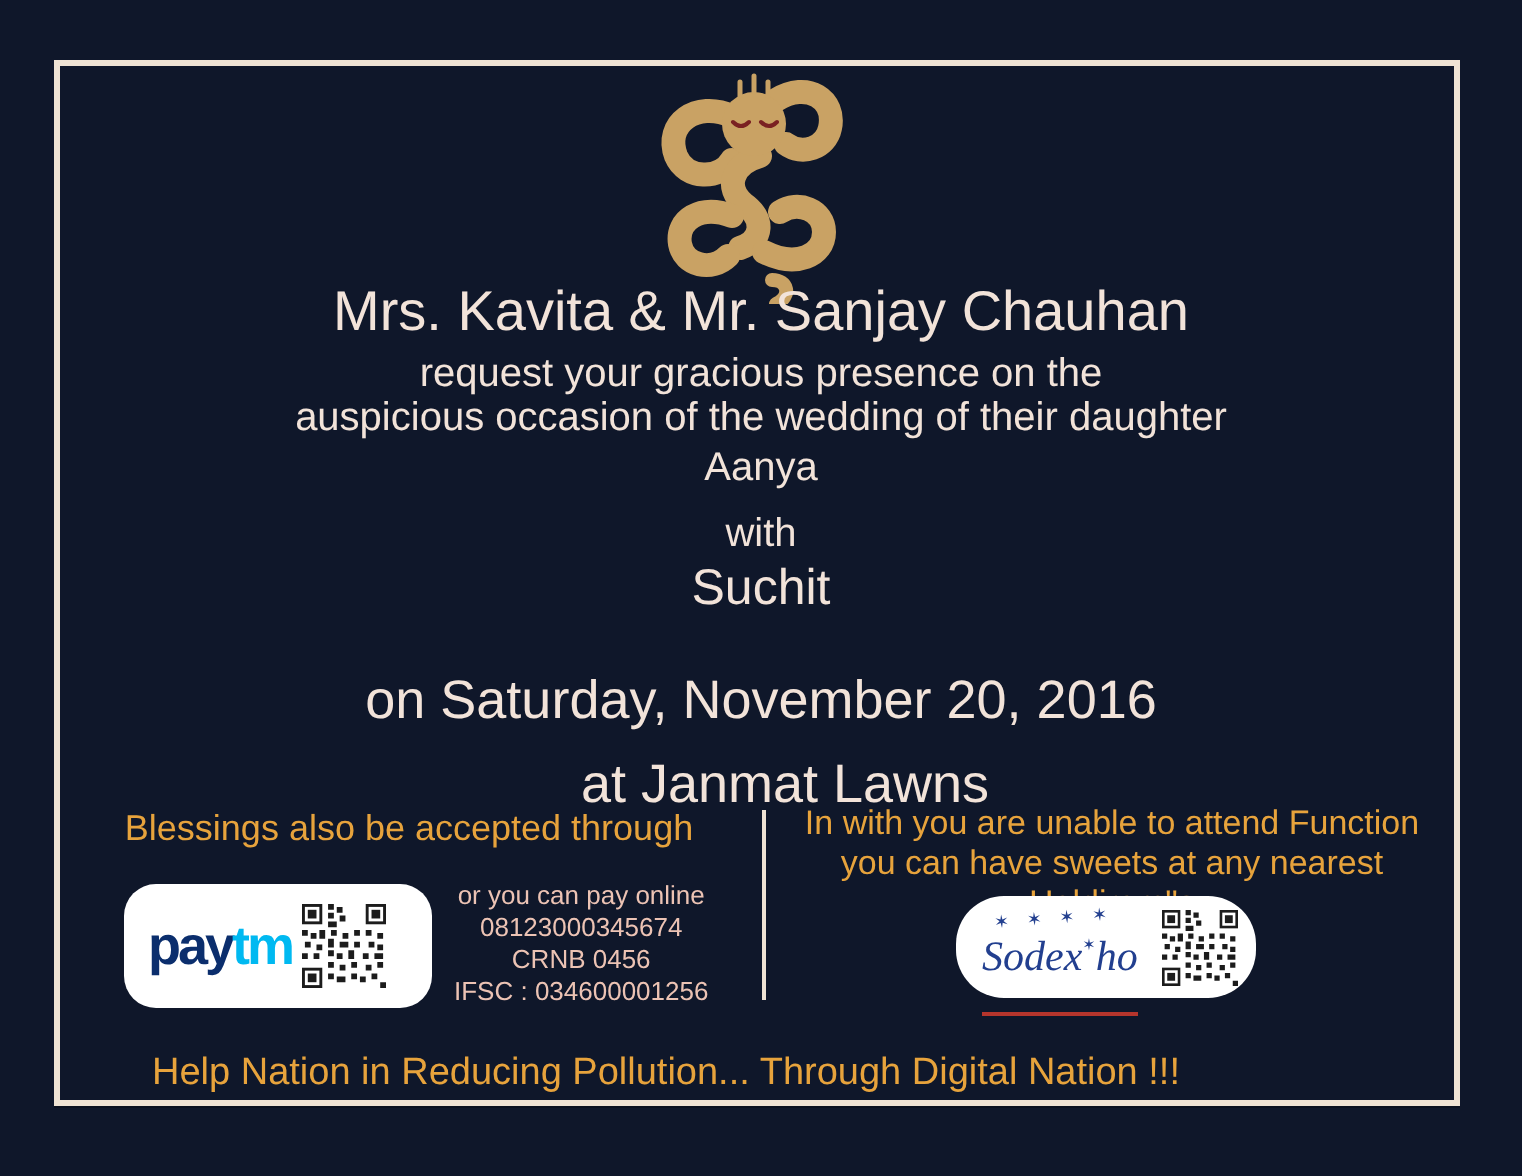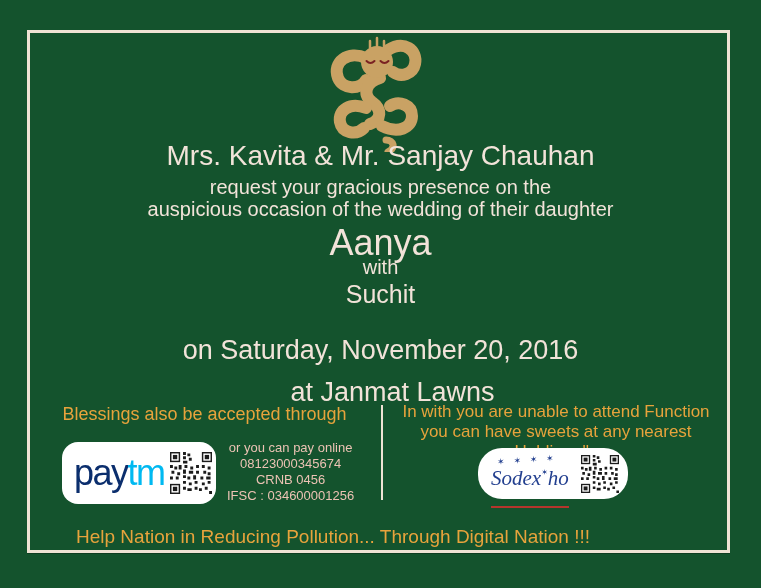--- a/index.html
+++ b/index.html
@@ -1,44 +1,44 @@
 <!DOCTYPE html>
 <html><head>
 <meta charset="utf-8">
 <style>
   html,body{margin:0;padding:0;background:#5a1717;}
   .card{
     position:relative;width:761px;height:588px;overflow:hidden;
-    background:#14532d;
+    background:#0f172a;
     font-family:"Liberation Sans",sans-serif;
   }
   .frame{
     position:absolute;left:27px;top:30px;width:703px;height:523px;
     box-sizing:border-box;border:3px solid #efe3d4;
     box-shadow:0 1px 0 rgba(0,0,0,.25);
     pointer-events:none;
   }
   .cline{position:absolute;left:0;width:761px;text-align:center;color:#f2e3d9;line-height:1.05;}
   .hosts{top:141px;font-size:28px;}
   .req{top:177px;font-size:20px;}
   .aus{top:199px;font-size:20px;}
-  .bride{top:224px;font-size:36px;}
+  .bride{top:224px;font-size:20px;}
   .withline{top:257px;font-size:20px;}
   .groom{top:281px;font-size:25px;}
   .parents{top:311px;font-size:20px;}
   .dateline{top:336px;font-size:27px;}
   .venueline{top:378px;font-size:27px;margin-left:12px;}
   .gold{color:#e7a33c;}
   .ganesha{position:absolute;left:318px;top:34px;}
   .bless-title{position:absolute;left:27px;width:355px;top:404px;text-align:center;font-size:18px;}
   .paytm-card{
     position:absolute;left:62px;top:442px;width:154px;height:62px;background:#ffffff;
     border-radius:16px;display:flex;align-items:center;padding-left:12px;box-sizing:border-box;
   }
-  .paytm-word{font-size:36px;font-weight:normal;letter-spacing:-1.5px;line-height:1;}
+  .paytm-word{font-size:27px;font-weight:bold;letter-spacing:-1.5px;line-height:1;}
   .paytm-pay{color:#0b2e6d;}
   .paytm-tm{color:#00b9f1;}
   .paytm-card svg.qr{margin-left:5px;}
   .pay-info{position:absolute;left:227px;top:440px;font-size:13px;line-height:16px;color:#ecc3b4;text-align:center;}
   .divider{position:absolute;left:381px;top:405px;width:2px;height:95px;background:#efe3d4;}
   .sweets1{position:absolute;left:385px;width:342px;top:402px;text-align:center;font-size:17px;}
   .sweets2{position:absolute;left:385px;width:342px;top:422px;text-align:center;font-size:17px;}
   .sodexho-card{
     position:absolute;left:478px;top:448px;width:150px;height:51px;background:#ffffff;
     border-radius:24px;display:flex;align-items:center;padding:0 9px 0 13px;box-sizing:border-box;

